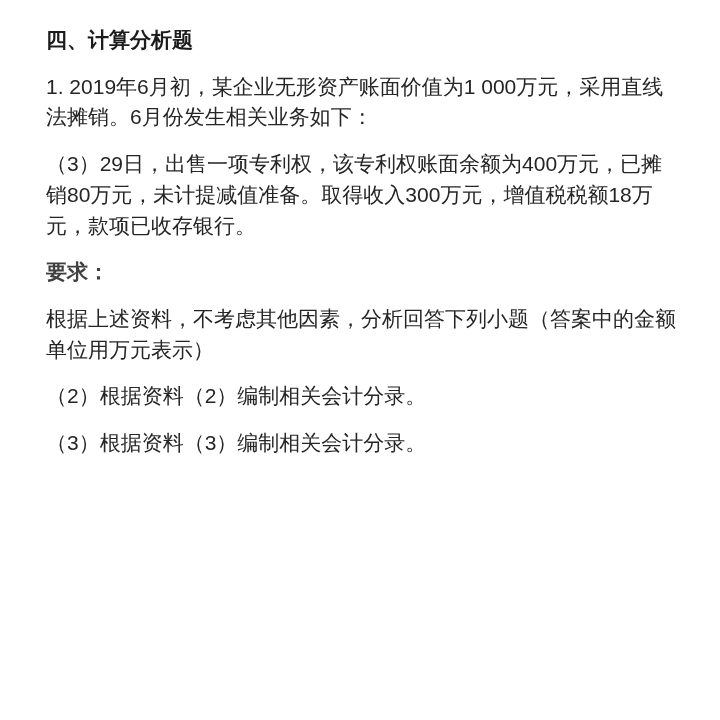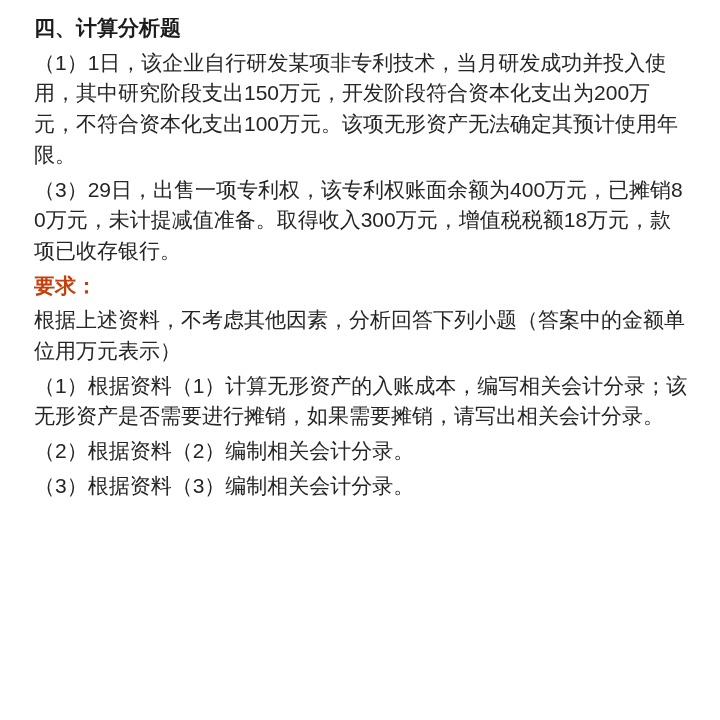--- a/index.html
+++ b/index.html
@@ -18,37 +18,36 @@
     height: 720px;
     padding: 9px 26px 0 30px;
     font-family: "Liberation Sans", "DejaVu Sans", sans-serif;
     font-size: 21px;
     line-height: 30.7px;
     color: #252525;
     word-break: break-all;
     overflow-wrap: anywhere;
   }
   .page p {
-    margin: 4px;
+    margin: 16px;
     text-align: left;
   }
   .section-title {
     font-weight: 700;
     color: #1c1c1c;
   }
   .bold {
     font-weight: 700;
-    color: #c2410c;
+    color: #404040;
   }
 </style>
 </head>
 <body>
 
 <div class="page">
   <p class="section-title">四、计算分析题</p>
-  <p>（1）1日，该企业自行研发某项非专利技术，当月研发成功并投入使用，其中研究阶段支出150万元，开发阶段符合资本化支出为200万元，不符合资本化支出100万元。该项无形资产无法确定其预计使用年限。</p>
+  <p>1. 2019年6月初，某企业无形资产账面价值为1 000万元，采用直线法摊销。6月份发生相关业务如下：</p>
   <p>（3）29日，出售一项专利权，该专利权账面余额为400万元，已摊销80万元，未计提减值准备。取得收入300万元，增值税税额18万元，款项已收存银行。</p>
   <p class="bold">要求：</p>
   <p>根据上述资料，不考虑其他因素，分析回答下列小题（答案中的金额单位用万元表示）</p>
-  <p>（1）根据资料（1）计算无形资产的入账成本，编写相关会计分录；该无形资产是否需要进行摊销，如果需要摊销，请写出相关会计分录。</p>
   <p>（2）根据资料（2）编制相关会计分录。</p>
   <p>（3）根据资料（3）编制相关会计分录。</p>
 </div>
 
 </body></html>

